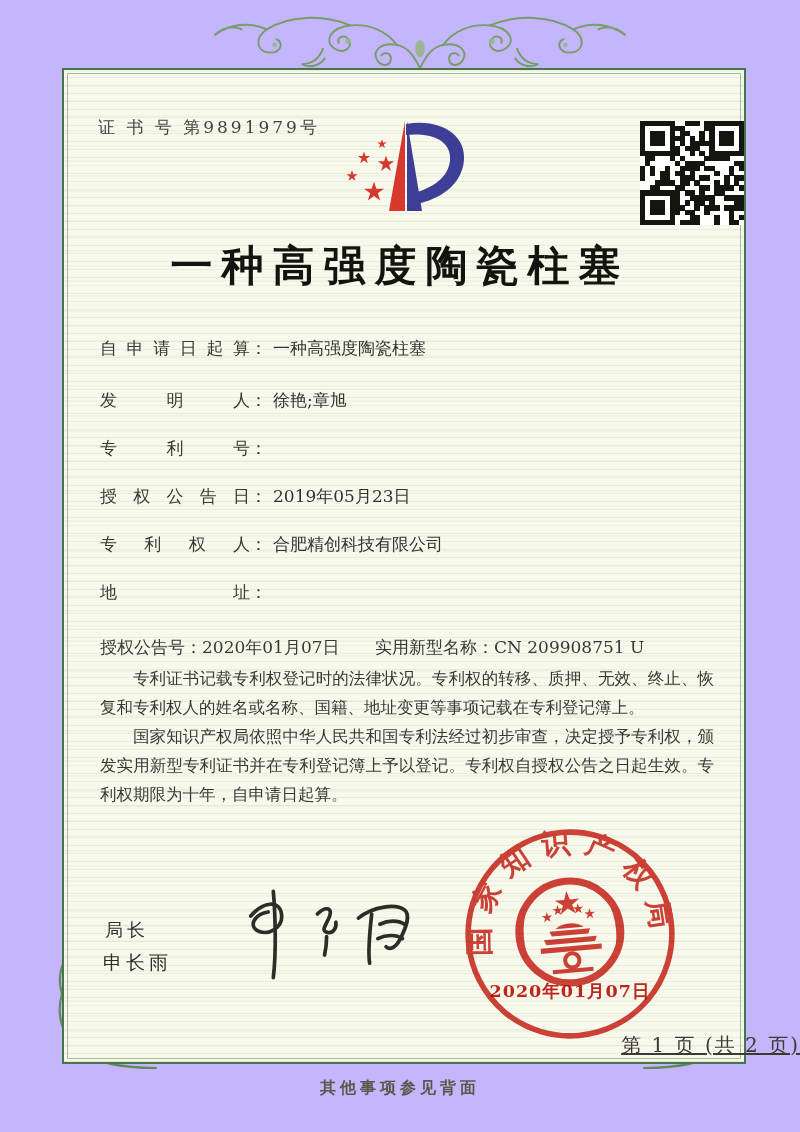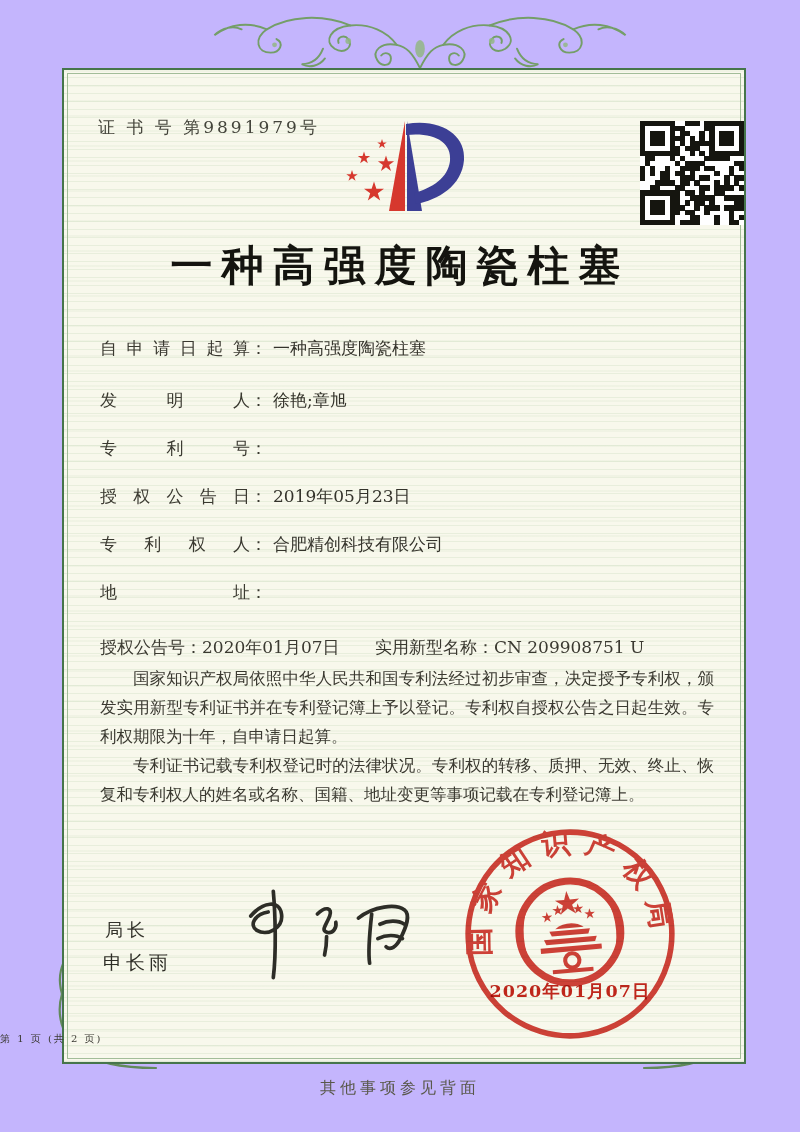--- a/index.html
+++ b/index.html
@@ -48,22 +48,22 @@
   }
   .body-text p{margin:0; text-indent:2em;}
   .signoff-title{position:absolute; left:105px; top:918px; font-size:18px; letter-spacing:4px; color:#33322b;}
   .signoff-name{position:absolute; left:103px; top:950px; font-size:19px; letter-spacing:4px; color:#2e2d26;}
   .signature{position:absolute; left:220px; top:882px; width:205px; height:105px;}
   .seal{position:absolute; left:460px; top:824px; width:220px; height:220px; transform:rotate(-5deg); opacity:0.93; mix-blend-mode:multiply;}
   .seal-date{
     position:absolute; left:470px; top:979px; width:200px; text-align:center;
     font-size:17.5px; font-weight:bold; color:#c5271d; letter-spacing:1px; mix-blend-mode:multiply;
   }
-  .page-num{position:absolute; left:0; top:1032px; width:100%; text-align:left; font-size:10px; letter-spacing:2px; color:#3b3a33;}
-  .back-note{position:absolute; left:0; top:1078px; width:100%; text-align:center; font-size:16px; letter-spacing:4px; color:#59584b;}
+  .page-num{position:absolute; left:0; top:1032px; width:100%; text-align:right; font-size:20px; letter-spacing:2px; color:#3b3a33;text-decoration:underline;}
+  .back-note{position:absolute; left:0; top:1078px; width:100%; text-align:center; font-size:16px; letter-spacing:4px; color:#59584b;font-weight:bold;}
 </style>
 </head>
 <body>
 
 <svg width="0" height="0" style="position:absolute" aria-hidden="true">
   <defs>
     <polygon id="star5" points="0,-10 2.25,-3.09 9.51,-3.09 3.63,1.18 5.88,8.09 0,3.82 -5.88,8.09 -3.63,1.18 -9.51,-3.09 -2.25,-3.09"></polygon>
     <path id="sealArc" d="M 37.4,145.5 A 80,80 0 1 1 178.6,145.5" fill="none"></path>
   </defs>
 </svg>
@@ -422,22 +422,22 @@
   <div class="grant-row">
     <span>
       <span>授权公告号</span><span>：</span><span>2020年01月07日</span>
     </span>
     <span class="grant-group2">
       <span>实用新型名称</span><span>：</span><span>CN 209908751 U</span>
     </span>
   </div>
 
   <div class="body-text">
+    <p>专利证书记载专利权登记时的法律状况。专利权的转移、质押、无效、终止、恢复和专利权人的姓名或名称、国籍、地址变更等事项记载在专利登记簿上。</p>
     <p>国家知识产权局依照中华人民共和国专利法经过初步审查，决定授予专利权，颁发实用新型专利证书并在专利登记簿上予以登记。专利权自授权公告之日起生效。专利权期限为十年，自申请日起算。</p>
-    <p>专利证书记载专利权登记时的法律状况。专利权的转移、质押、无效、终止、恢复和专利权人的姓名或名称、国籍、地址变更等事项记载在专利登记簿上。</p>
   </div>
 
   <div class="signoff-title">局长</div>
   <div class="signoff-name">申长雨</div>
 
   <svg class="signature" viewBox="0 0 200 100">
     <g fill="none" stroke="#2d2d27" stroke-width="3.6" stroke-linecap="round" stroke-linejoin="round">
       <path d="M30,32 C42,18 58,16 60,30 C62,44 46,52 36,46 C28,41 34,30 47,28"></path>
       <path d="M52,8 C54,30 55,68 52,92"></path>
       <path d="M95,30 C103,22 110,24 107,32 C103,42 98,46 105,48 C110,49 114,44 113,38"></path>

